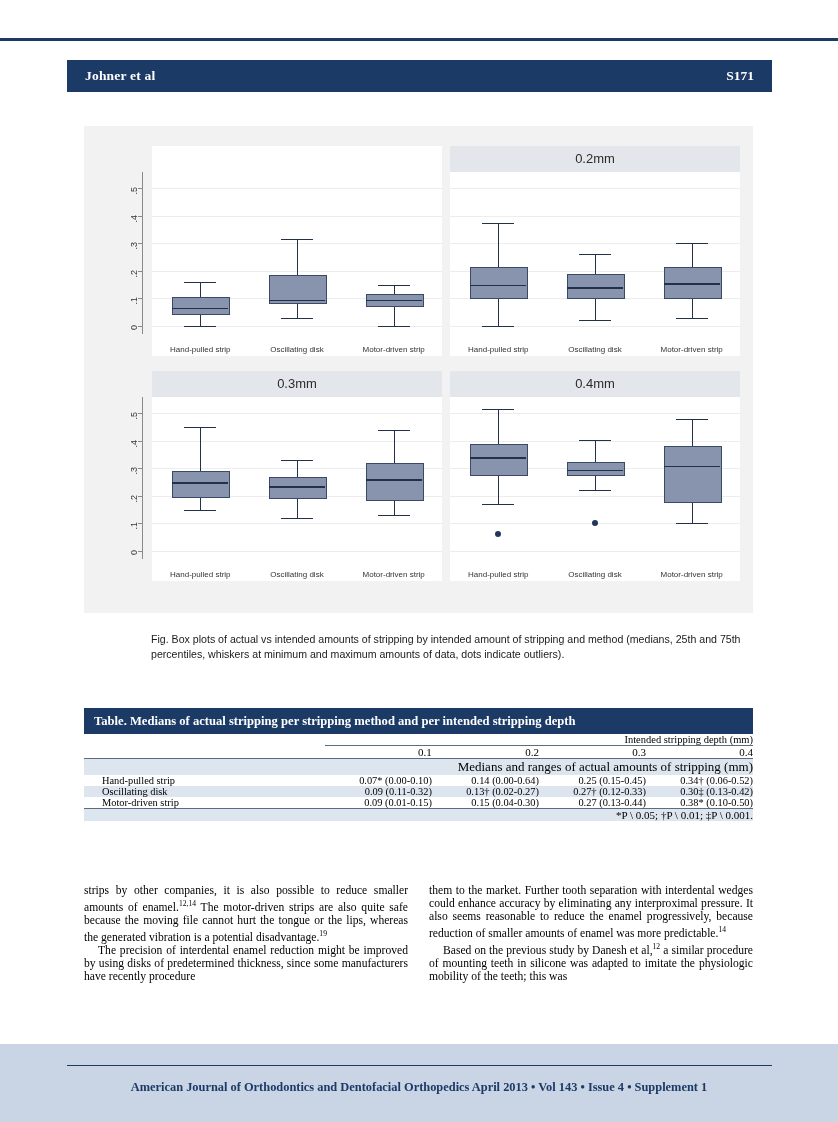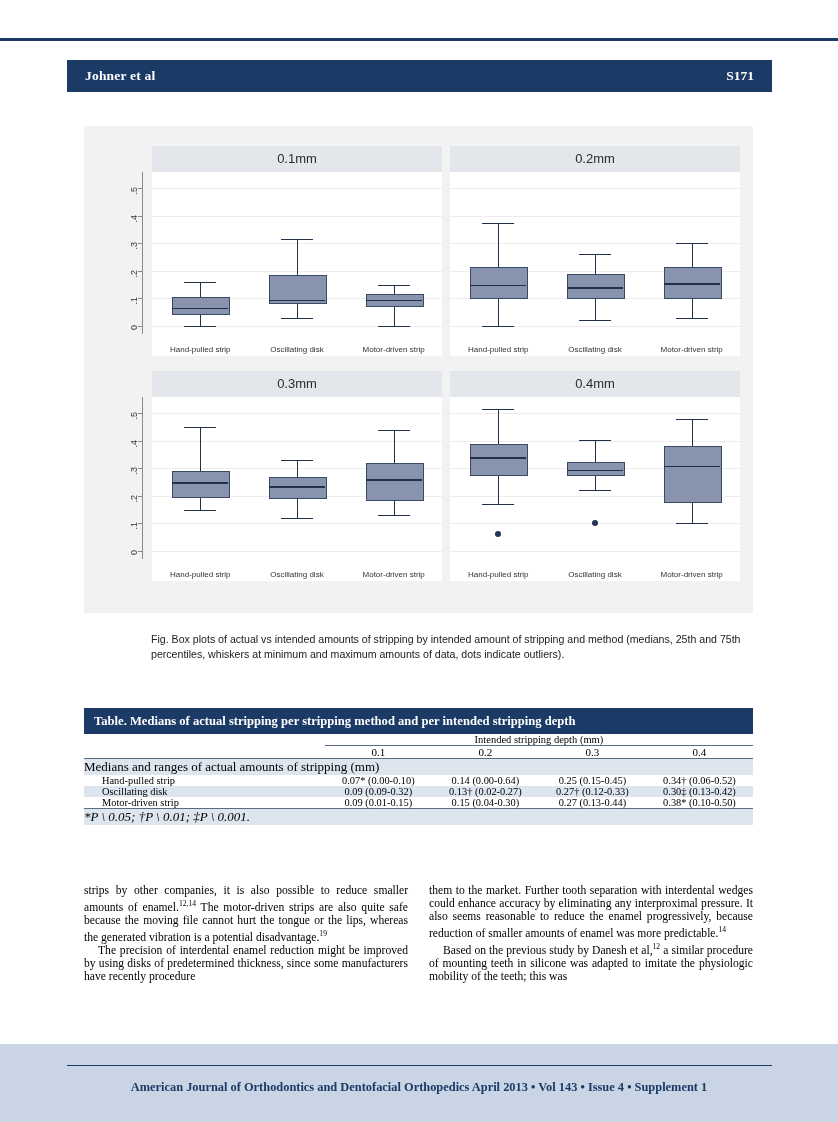--- a/index.html
+++ b/index.html
@@ -87,36 +87,36 @@
   }
 
   
   .table-wrap{position:absolute;left:84px;top:708px;width:669px;}
   .table-title{
     background:#1b3a66;color:#fff;height:26px;line-height:26px;
     padding-left:10px;font-size:12.6px;font-weight:bold;
     font-family:"Liberation Serif", serif;
   }
   table.tbl{border-collapse:collapse;width:100%;font-family:"Liberation Serif", serif;}
-  table.tbl td,table.tbl th{padding:0;}
+  table.tbl td,table.tbl th{padding:0;text-align:right;}
   .tb-intended{
     text-align:center;font-size:10.5px;padding:6px 0 4px 0;
   }
   .tb-rule{border-bottom:1px solid #5a6b83;}
   .tb-head td{
     text-align:center;font-size:11px;padding:3px 0 4px 0;
   }
   .tb-sub td{
     font-size:13px;padding:2px 0 2px 6px;
   }
   .tb-row td{font-size:10.4px;padding:2.5px 0;text-align:center;}
   .tb-row td.lbl{text-align:left;padding-left:18px;}
   .shade{background:#dde5ee;}
   .tb-note{
-    font-size:13px;padding:5px 0 4px 6px;font-style:italic;
+    font-size:11px;padding:5px 0 4px 6px;
   }
 
   
   .col{
     position:absolute;top:884px;width:324px;
     font-family:"Liberation Serif", serif;
     font-size:11.6px;line-height:13px;
     text-align:justify;color:#000;
   }
   .col p{margin:0;}
@@ -143,21 +143,20 @@
 
   <div class="rule-top"></div>
 
   <div class="header-bar">
     <div class="header-left">Johner et al</div>
     <div class="header-right">S171</div>
   </div>
 
   <div class="figure-box" id="figure">
       <div class="panel" style="left: 68px; top: 20px; width: 290px; height: 210px;">
-        <div class="panel-title">0.1mm</div>
         <div class="xlabel" style="left: 0px; width: 96.6667px;">Hand-pulled strip</div>
         <div class="xlabel" style="left: 96.6667px; width: 96.6667px;">Oscillating disk</div>
         <div class="xlabel" style="left: 193.333px; width: 96.6667px;">Motor-driven strip</div>
         <div class="plotarea">
           <div class="gridline" style="top: 153.763px;"></div>
           <div class="gridline" style="top: 126.305px;"></div>
           <div class="gridline" style="top: 98.8475px;"></div>
           <div class="gridline" style="top: 71.3898px;"></div>
           <div class="gridline" style="top: 43.9322px;"></div>
           <div class="gridline" style="top: 16.4746px;"></div>
@@ -317,21 +316,21 @@
       </tr>
       <tr class="tb-row">
         <td class="lbl">Hand-pulled strip</td>
         <td>0.07* (0.00-0.10)</td>
         <td>0.14 (0.00-0.64)</td>
         <td>0.25 (0.15-0.45)</td>
         <td>0.34† (0.06-0.52)</td>
       </tr>
       <tr class="tb-row shade">
         <td class="lbl">Oscillating disk</td>
-        <td>0.09 (0.09-0.32)</td>
+        <td>0.09 (0.11-0.32)</td>
         <td>0.13† (0.02-0.27)</td>
         <td>0.27† (0.12-0.33)</td>
         <td>0.30‡ (0.13-0.42)</td>
       </tr>
       <tr class="tb-row">
         <td class="lbl tb-rule">Motor-driven strip</td>
         <td class="tb-rule">0.09 (0.01-0.15)</td>
         <td class="tb-rule">0.15 (0.04-0.30)</td>
         <td class="tb-rule">0.27 (0.13-0.44)</td>
         <td class="tb-rule">0.38* (0.10-0.50)</td>

